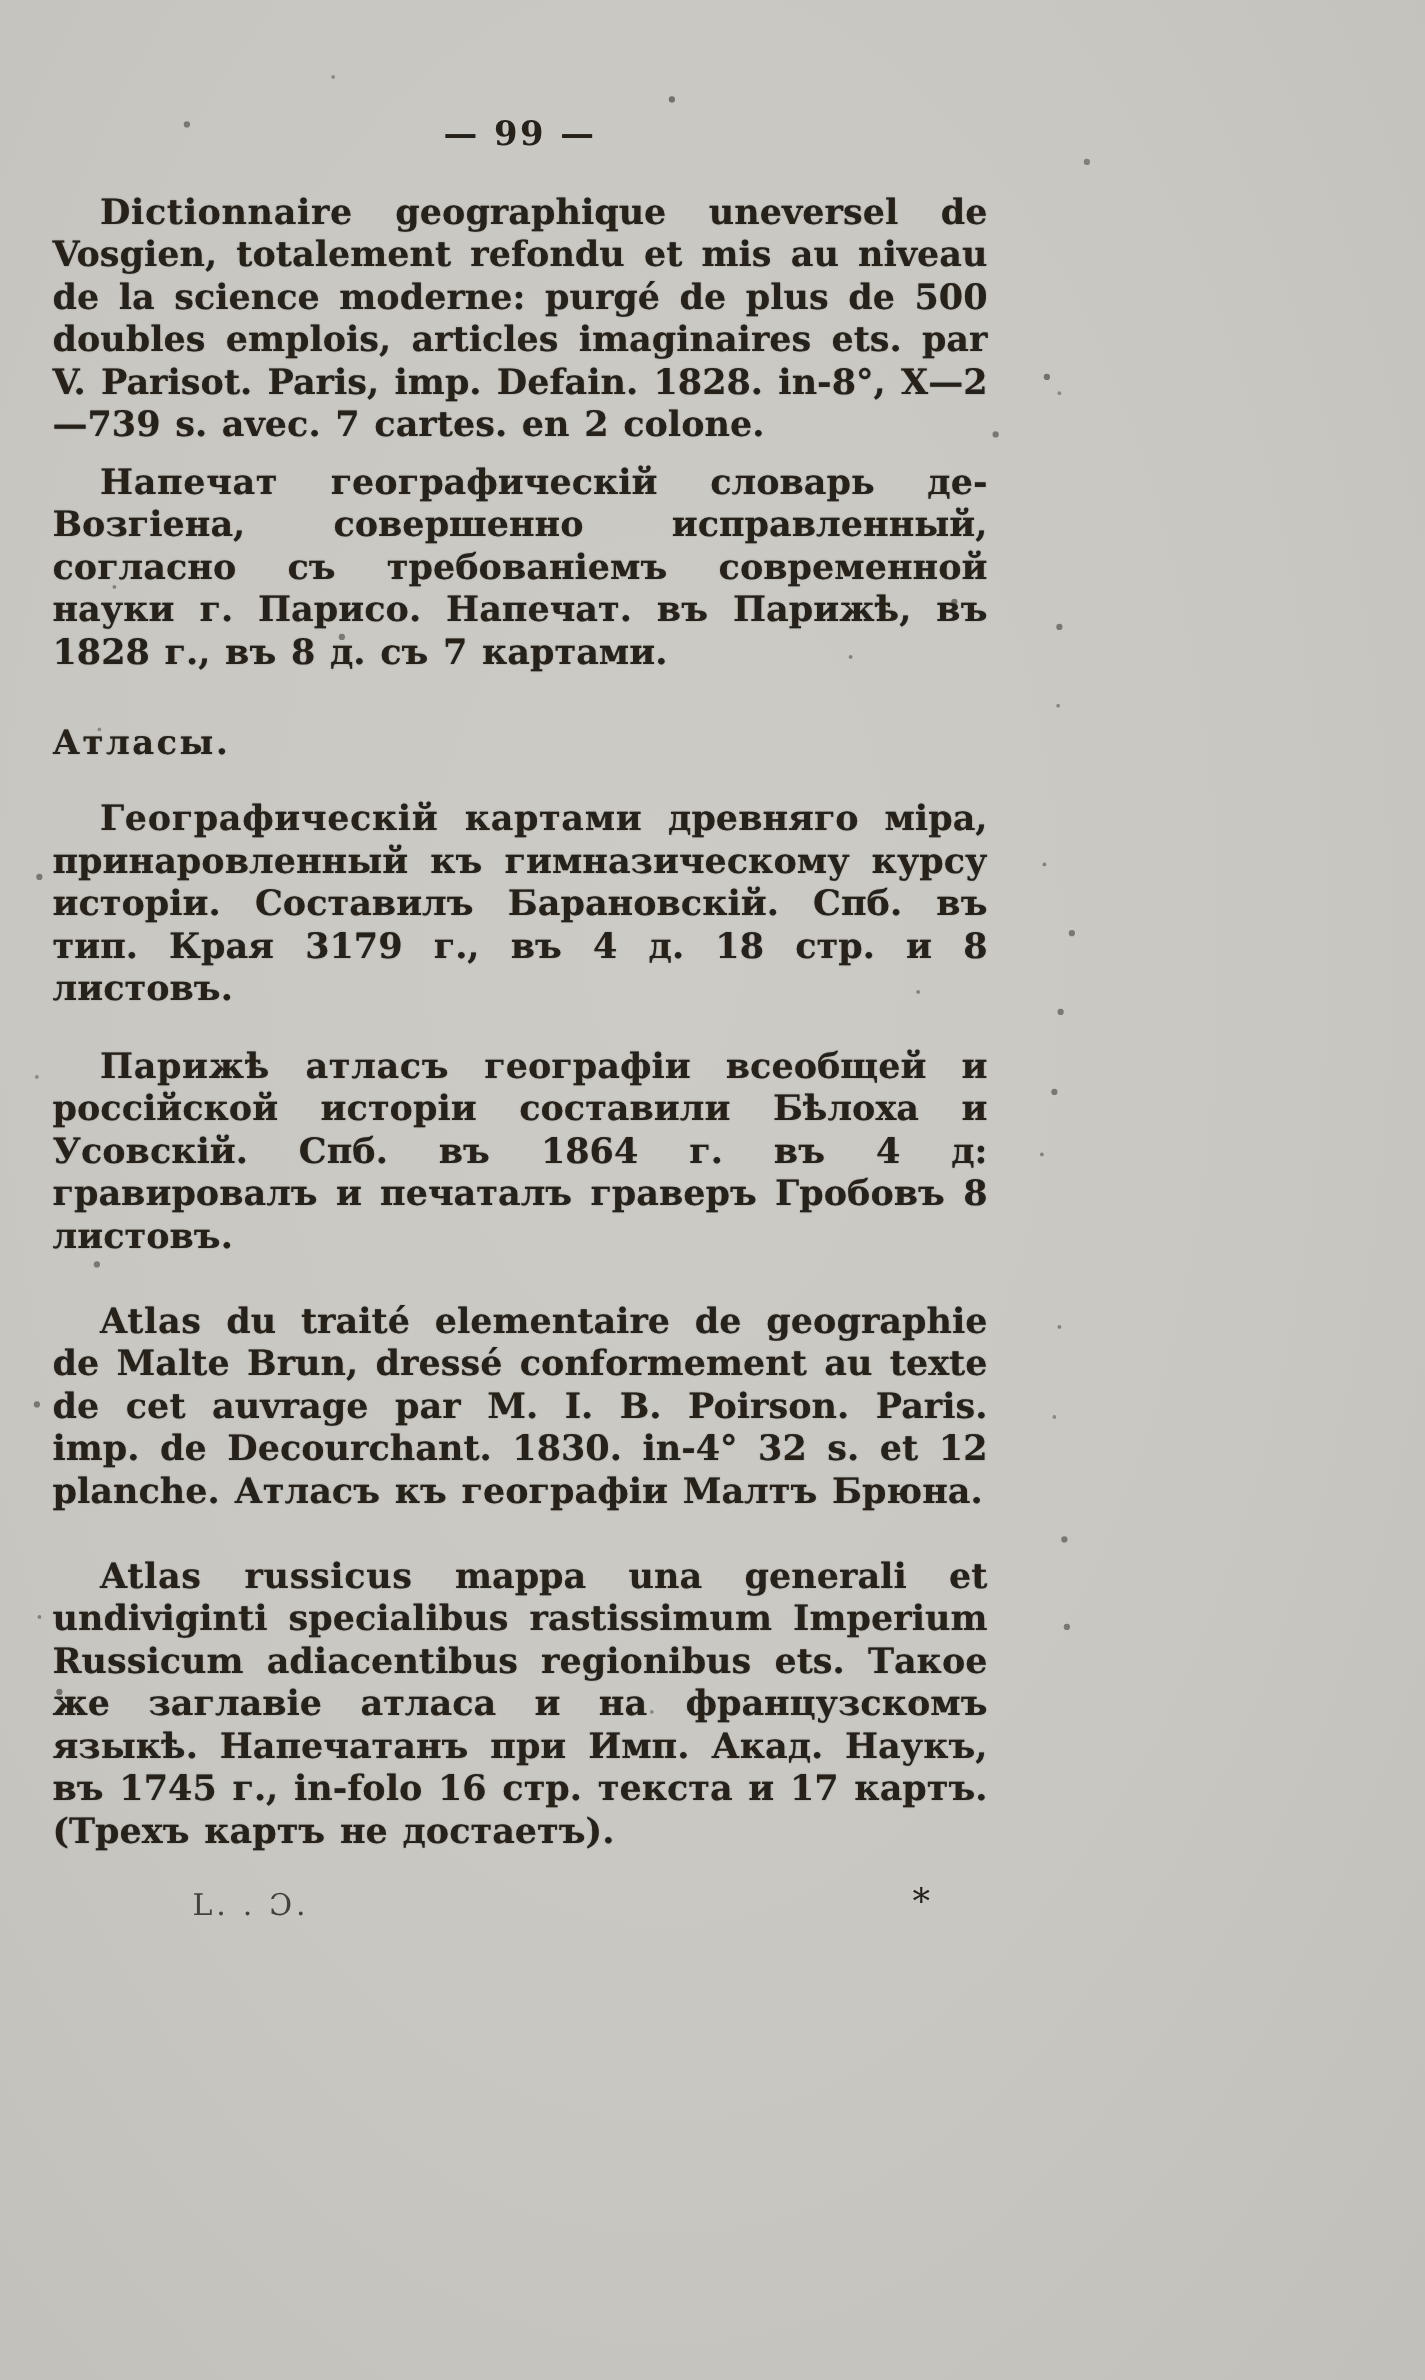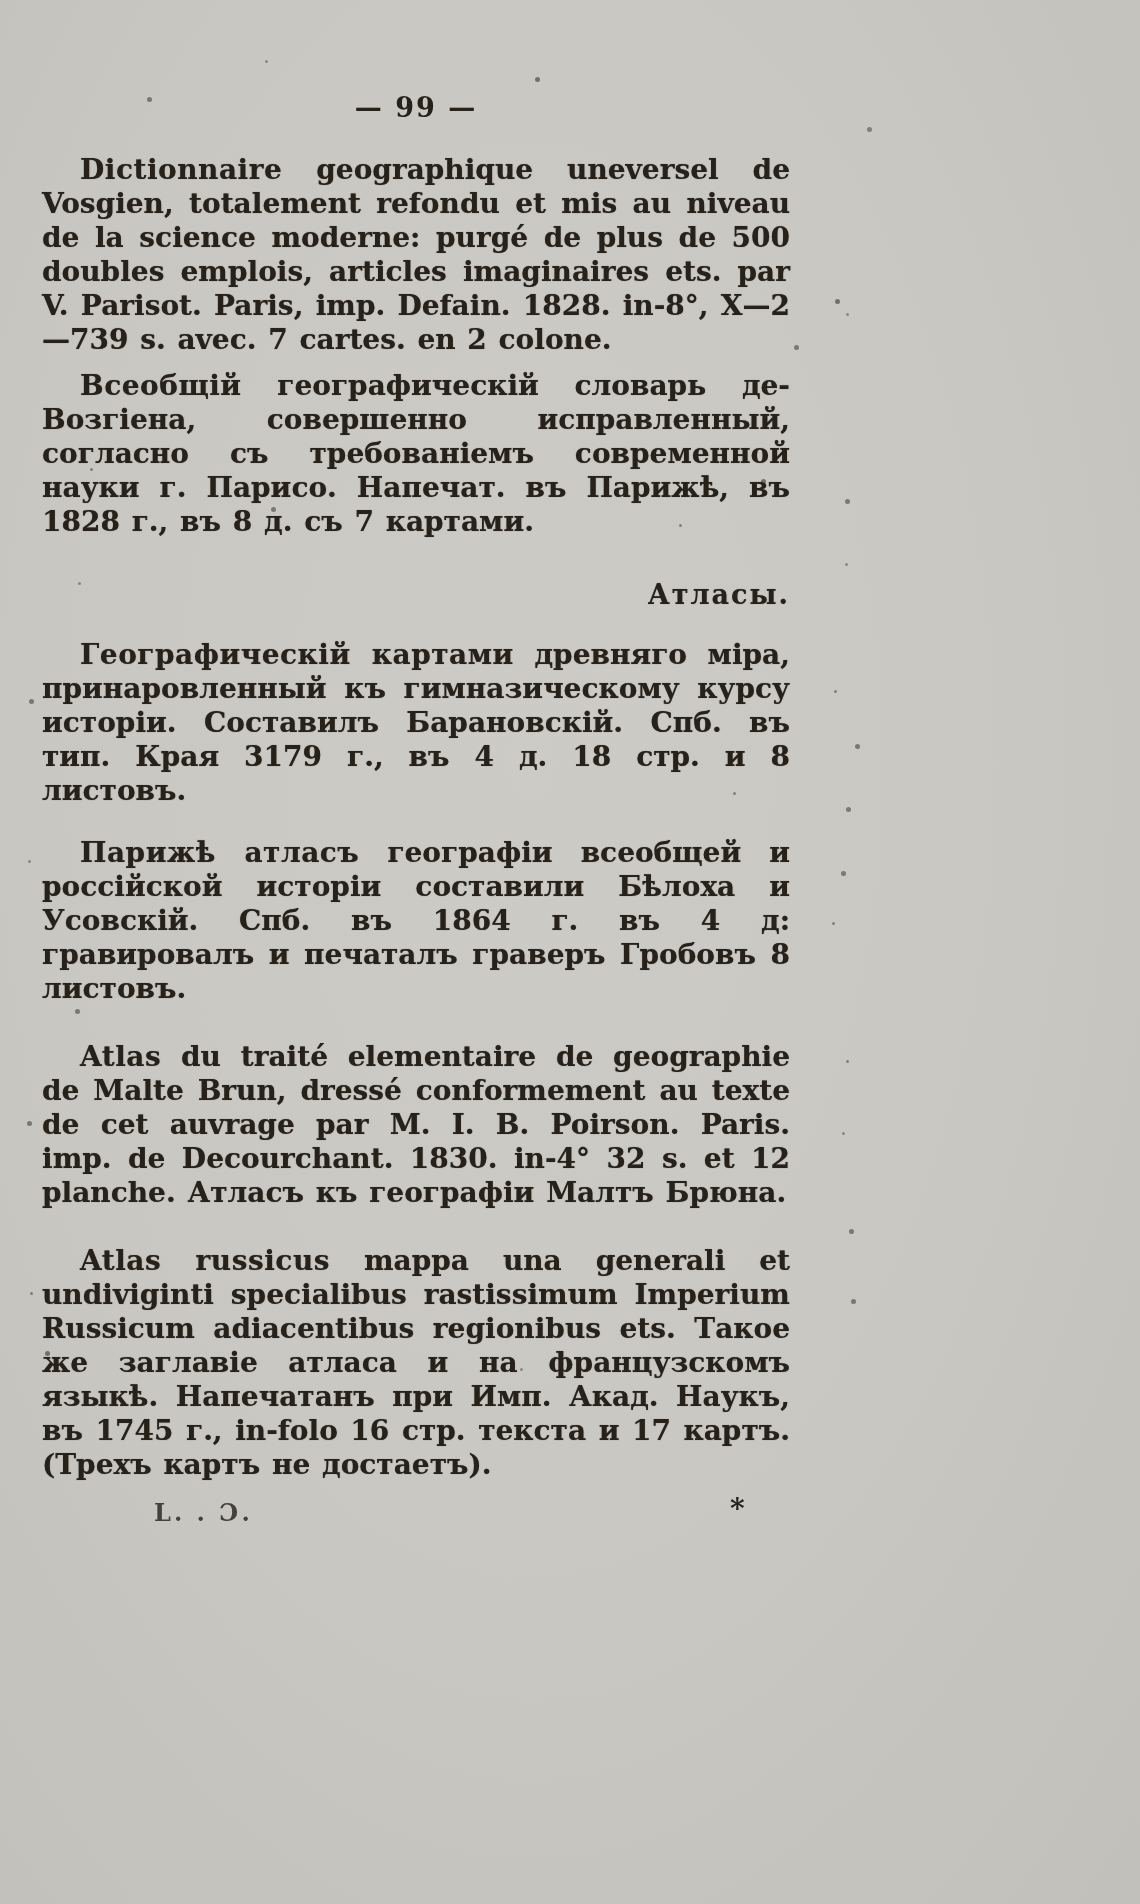--- a/index.html
+++ b/index.html
@@ -45,32 +45,32 @@
     font-weight: 700;
     letter-spacing: 0.5px;
   }
   .mb12 { margin-bottom: 12px !important; }
   .mb28 { margin-bottom: 28px !important; }
   .mb34 { margin-bottom: 34px !important; }
   .mb40 { margin-bottom: 40px !important; }
   .mb0  { margin-bottom: 0 !important; }
   .section-heading {
     margin: 0 0 28px 0;
-    text-align: right;
+    text-align: left;
     font-size: 27px;
     font-weight: 700;
     letter-spacing: 2px;
     text-shadow: 0 0 1px rgba(42, 36, 28, 0.55);
   }
   .footer {
     position: relative;
     height: 44px;
-    margin-top: 10px;
+    margin-top: 22px;
     font-size: 24px;
-    font-weight: 700;
+    font-weight: 400;
   }
   .footer .sig {
     position: absolute;
     left: 112px;
     top: 6px;
     letter-spacing: 3px;
     opacity: 0.8;
   }
   .footer .star {
     position: absolute;
@@ -129,21 +129,21 @@
 
 <div class="page">
   <div class="noise"></div>
 
   <div class="content">
 
     <div class="page-number">— 99 —</div>
 
     <p class="entry mb12"><span class="lead">Dictionnaire</span><span> geographique uneversel de Vosgien, totalement refondu et mis au niveau de la science moderne: purgé de plus de 500 doubles emplois, articles imaginaires ets. par V. Parisot. Paris, imp. Defain. 1828. in-8°, X—2—739 s. avec. 7 cartes. en 2 colone.</span></p>
 
-    <p class="entry mb40"><span class="lead">Всеобщій</span><span> географическій словарь де-Возгіена, совершенно исправленный, согласно съ требованіемъ современной науки г. Парисо. Напечат. въ Парижѣ, въ 1828 г., въ 8 д. съ 7 картами.</span></p>
+    <p class="entry mb40"><span class="lead">Напечат</span><span> географическій словарь де-Возгіена, совершенно исправленный, согласно съ требованіемъ современной науки г. Парисо. Напечат. въ Парижѣ, въ 1828 г., въ 8 д. съ 7 картами.</span></p>
 
     <h2 class="section-heading">Атласы.</h2>
 
     <p class="entry mb28"><span class="lead">Географическій картами</span><span> древняго міра, принаровленный къ гимназическому курсу исторіи. Составилъ Барановскій. Спб. въ тип. Края 3179 г., въ 4 д. 18 стр. и 8 листовъ.</span></p>
 
     <p class="entry mb34"><span class="lead">Парижѣ атласъ</span><span> географіи всеобщей и россійской исторіи составили Бѣлоха и Усовскій. Спб. въ 1864 г. въ 4 д: гравировалъ и печаталъ граверъ Гробовъ 8 листовъ.</span></p>
 
     <p class="entry mb34"><span class="lead">Atlas</span><span> du traité elementaire de geographie de Malte Brun, dressé conformement au texte de cet auvrage par M. I. B. Poirson. Paris. imp. de Decourchant. 1830. in-4° 32 s. et 12 planche. Атласъ къ географіи Малтъ Брюна.</span></p>
 
 

